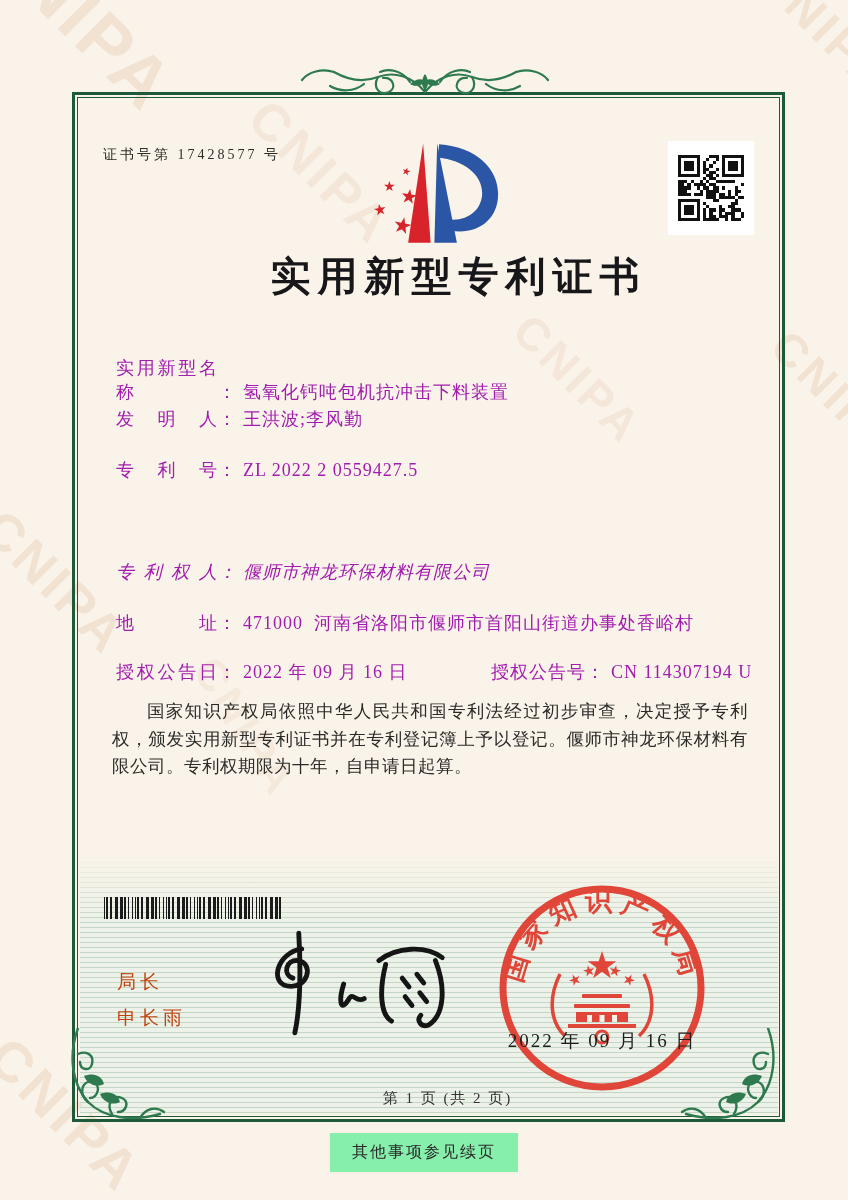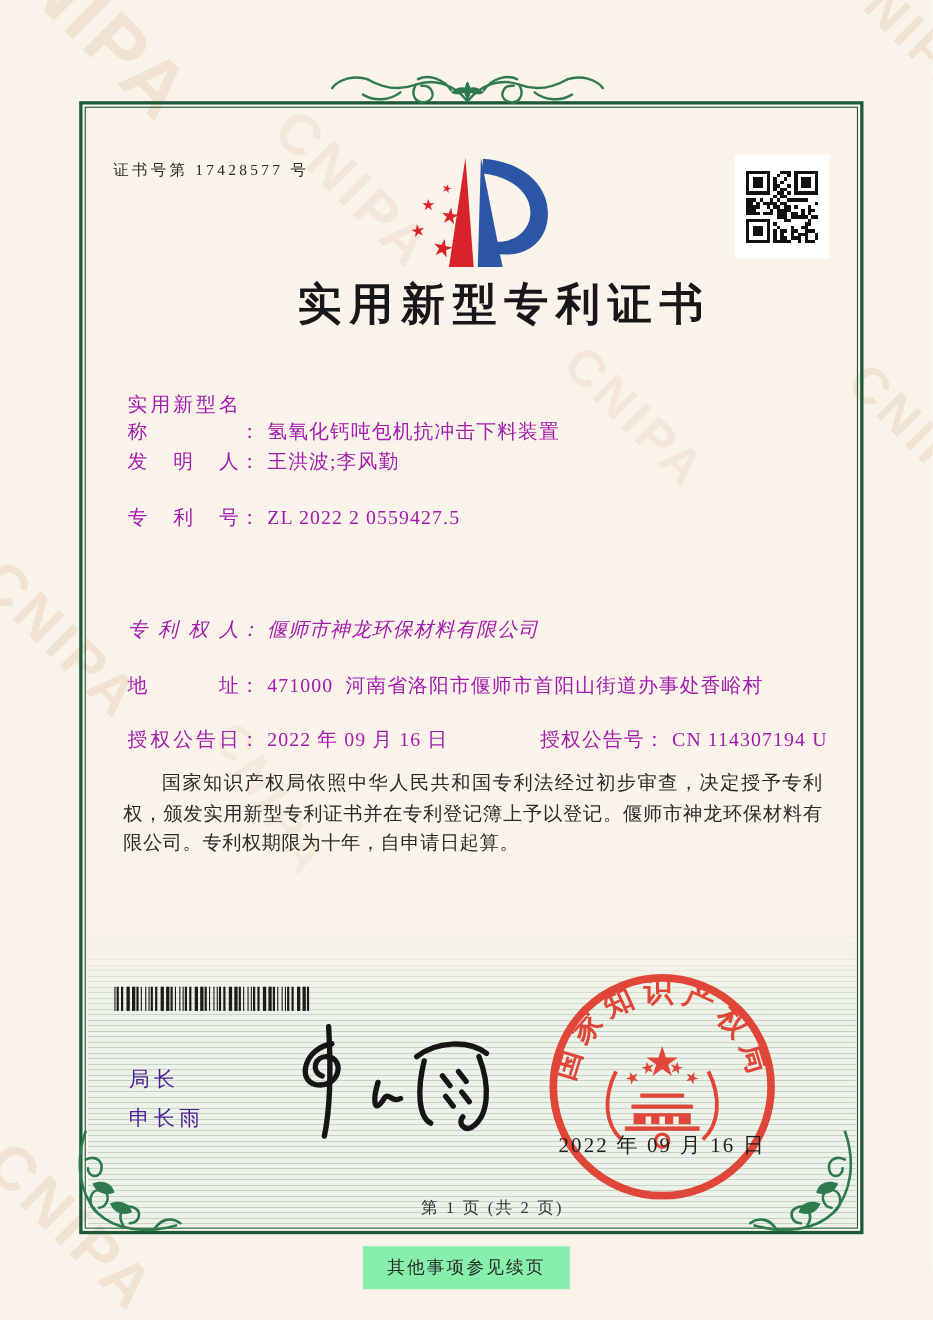--- a/index.html
+++ b/index.html
@@ -38,21 +38,21 @@
   .fvalue{margin-left:6px;white-space:pre;}
   .grant2{position:absolute;left:375px;top:0;}
 
   .paras{left:112px;top:698px;width:636px;font-size:17.5px;line-height:27.5px;
          color:#2a2a28;text-align:justify;letter-spacing:0.5px;}
   .paras p{margin:0;text-indent:2em;}
 
   .barcode{left:104px;top:897px;width:234px;height:22px;display:flex;align-items:stretch;}
   .barcode i{display:block;background:#1b1b1b;}
 
-  .officer{left:117px;top:964px;font-size:19px;color:#4c1d95;letter-spacing:4px;line-height:36px;}
+  .officer{left:117px;top:964px;font-size:19px;color:#c2410c;letter-spacing:4px;line-height:36px;}
 
   .sig{left:248px;top:928px;z-index:4;}
 
   .seal-wrap{left:494px;top:880px;width:216px;height:216px;z-index:4;}
   .seal-date{left:494px;top:1028px;width:216px;text-align:center;font-size:19px;color:#1d1d1d;
              letter-spacing:2px;z-index:5;white-space:pre;}
 
   .pagefoot{left:72px;top:1089px;width:707px;text-align:center;font-size:15px;color:#333;letter-spacing:2px;margin-left:22px;}
   .contbox{left:424px;top:1133px;transform:translateX(-50%);background:#86efac;
            padding:9px 22px;font-size:16px;color:#2a2a28;letter-spacing:2px;box-shadow:0 0 4px rgba(0,0,0,0.04);}

